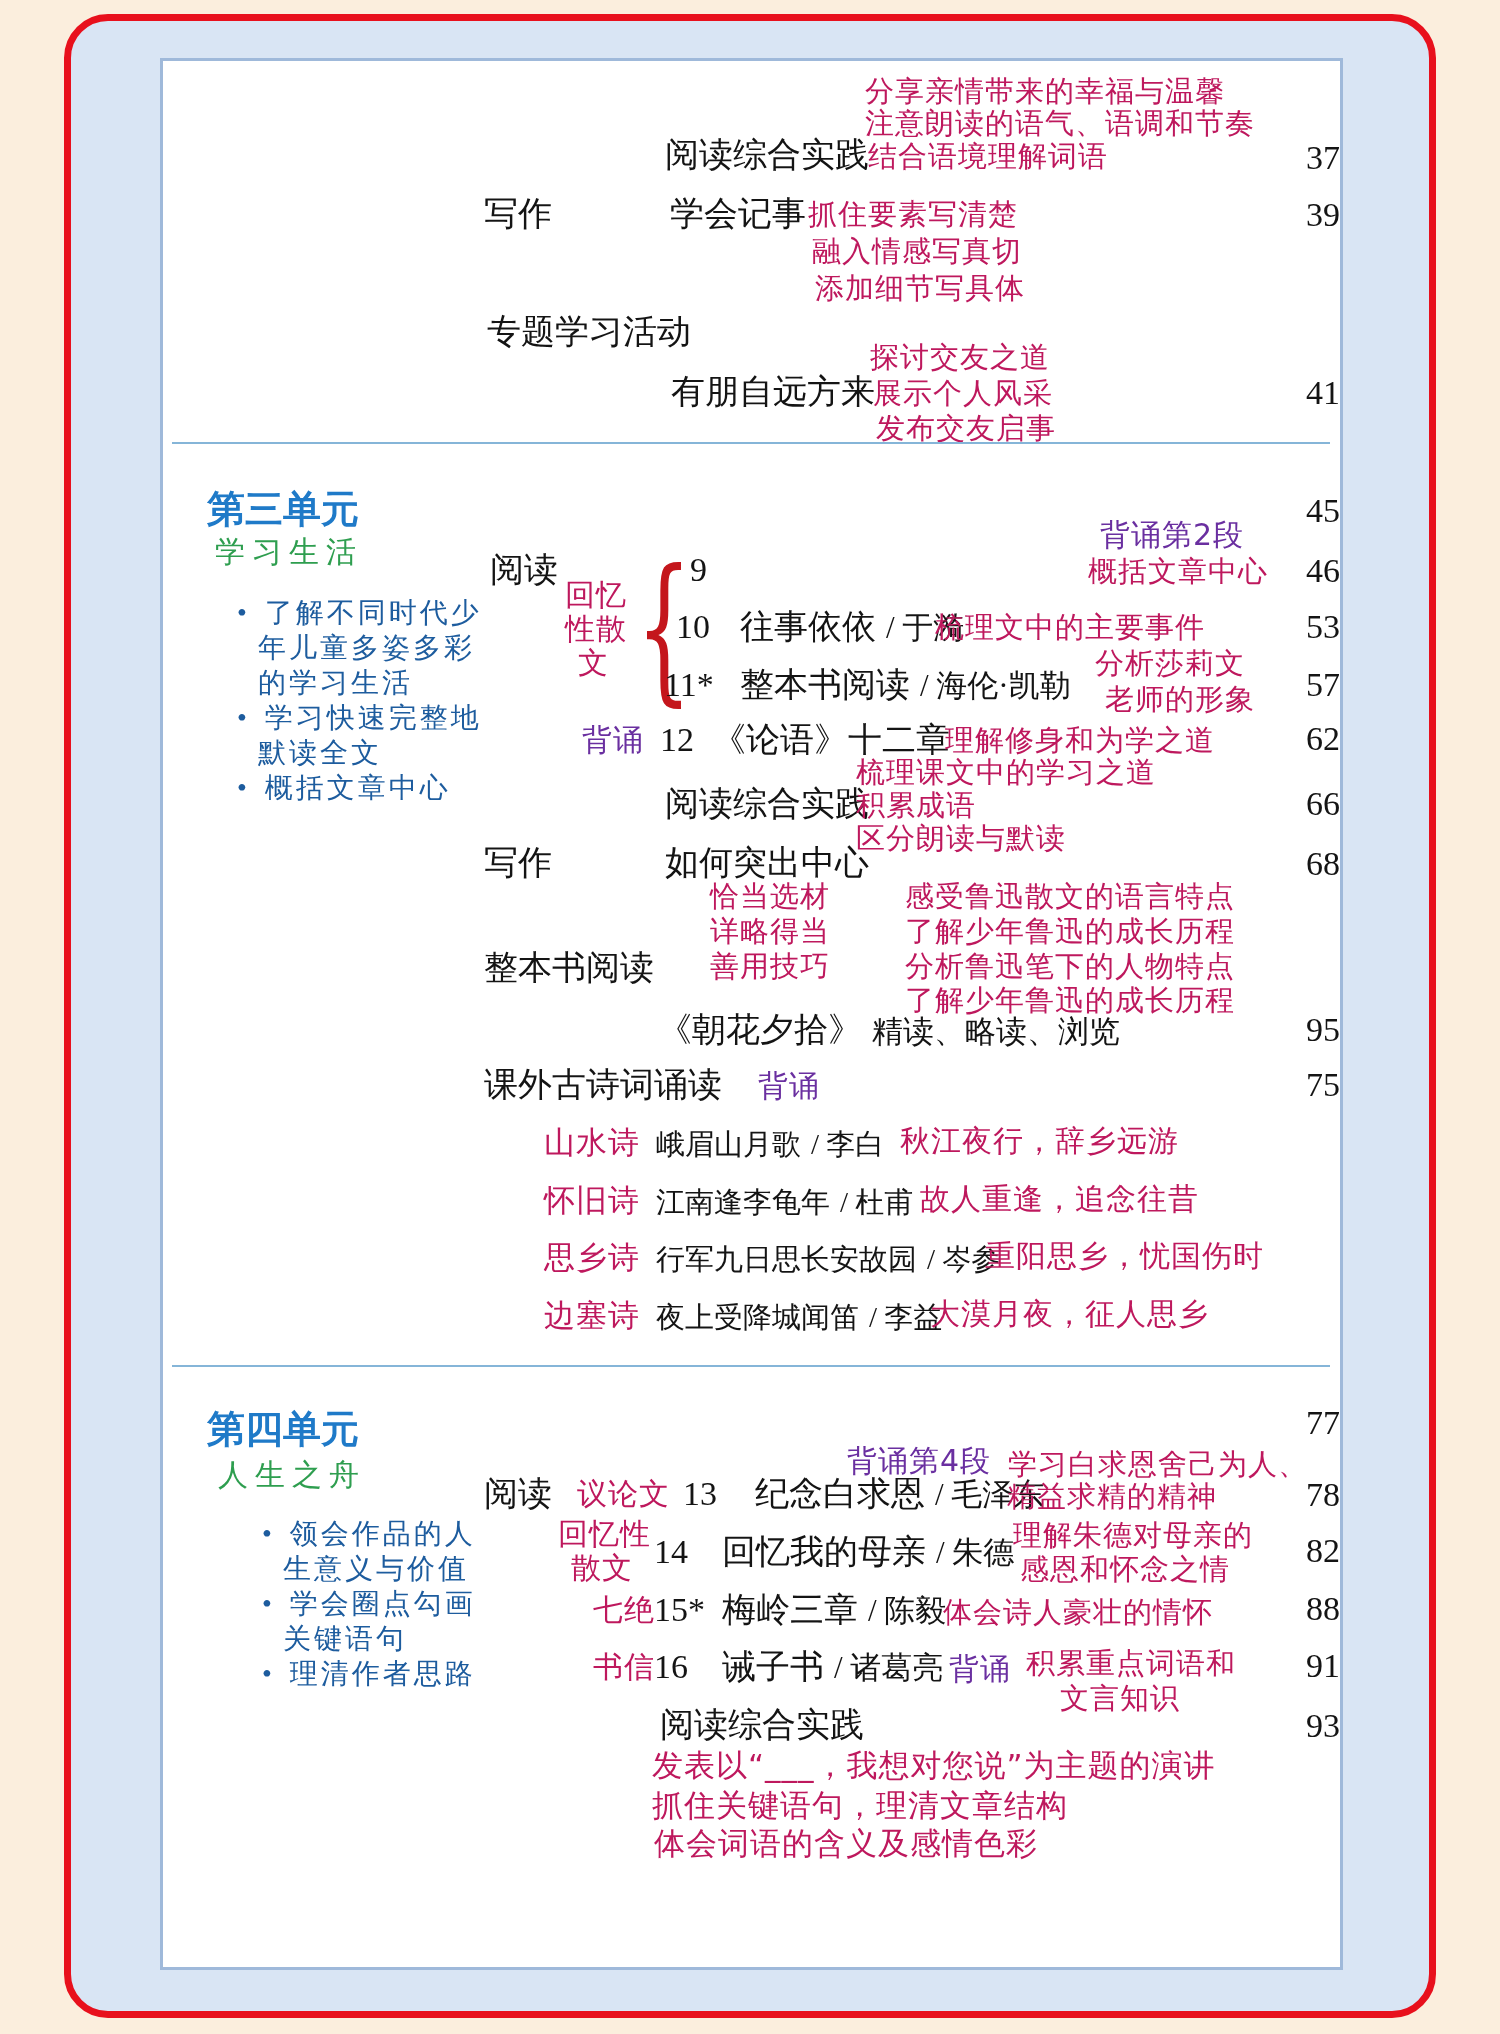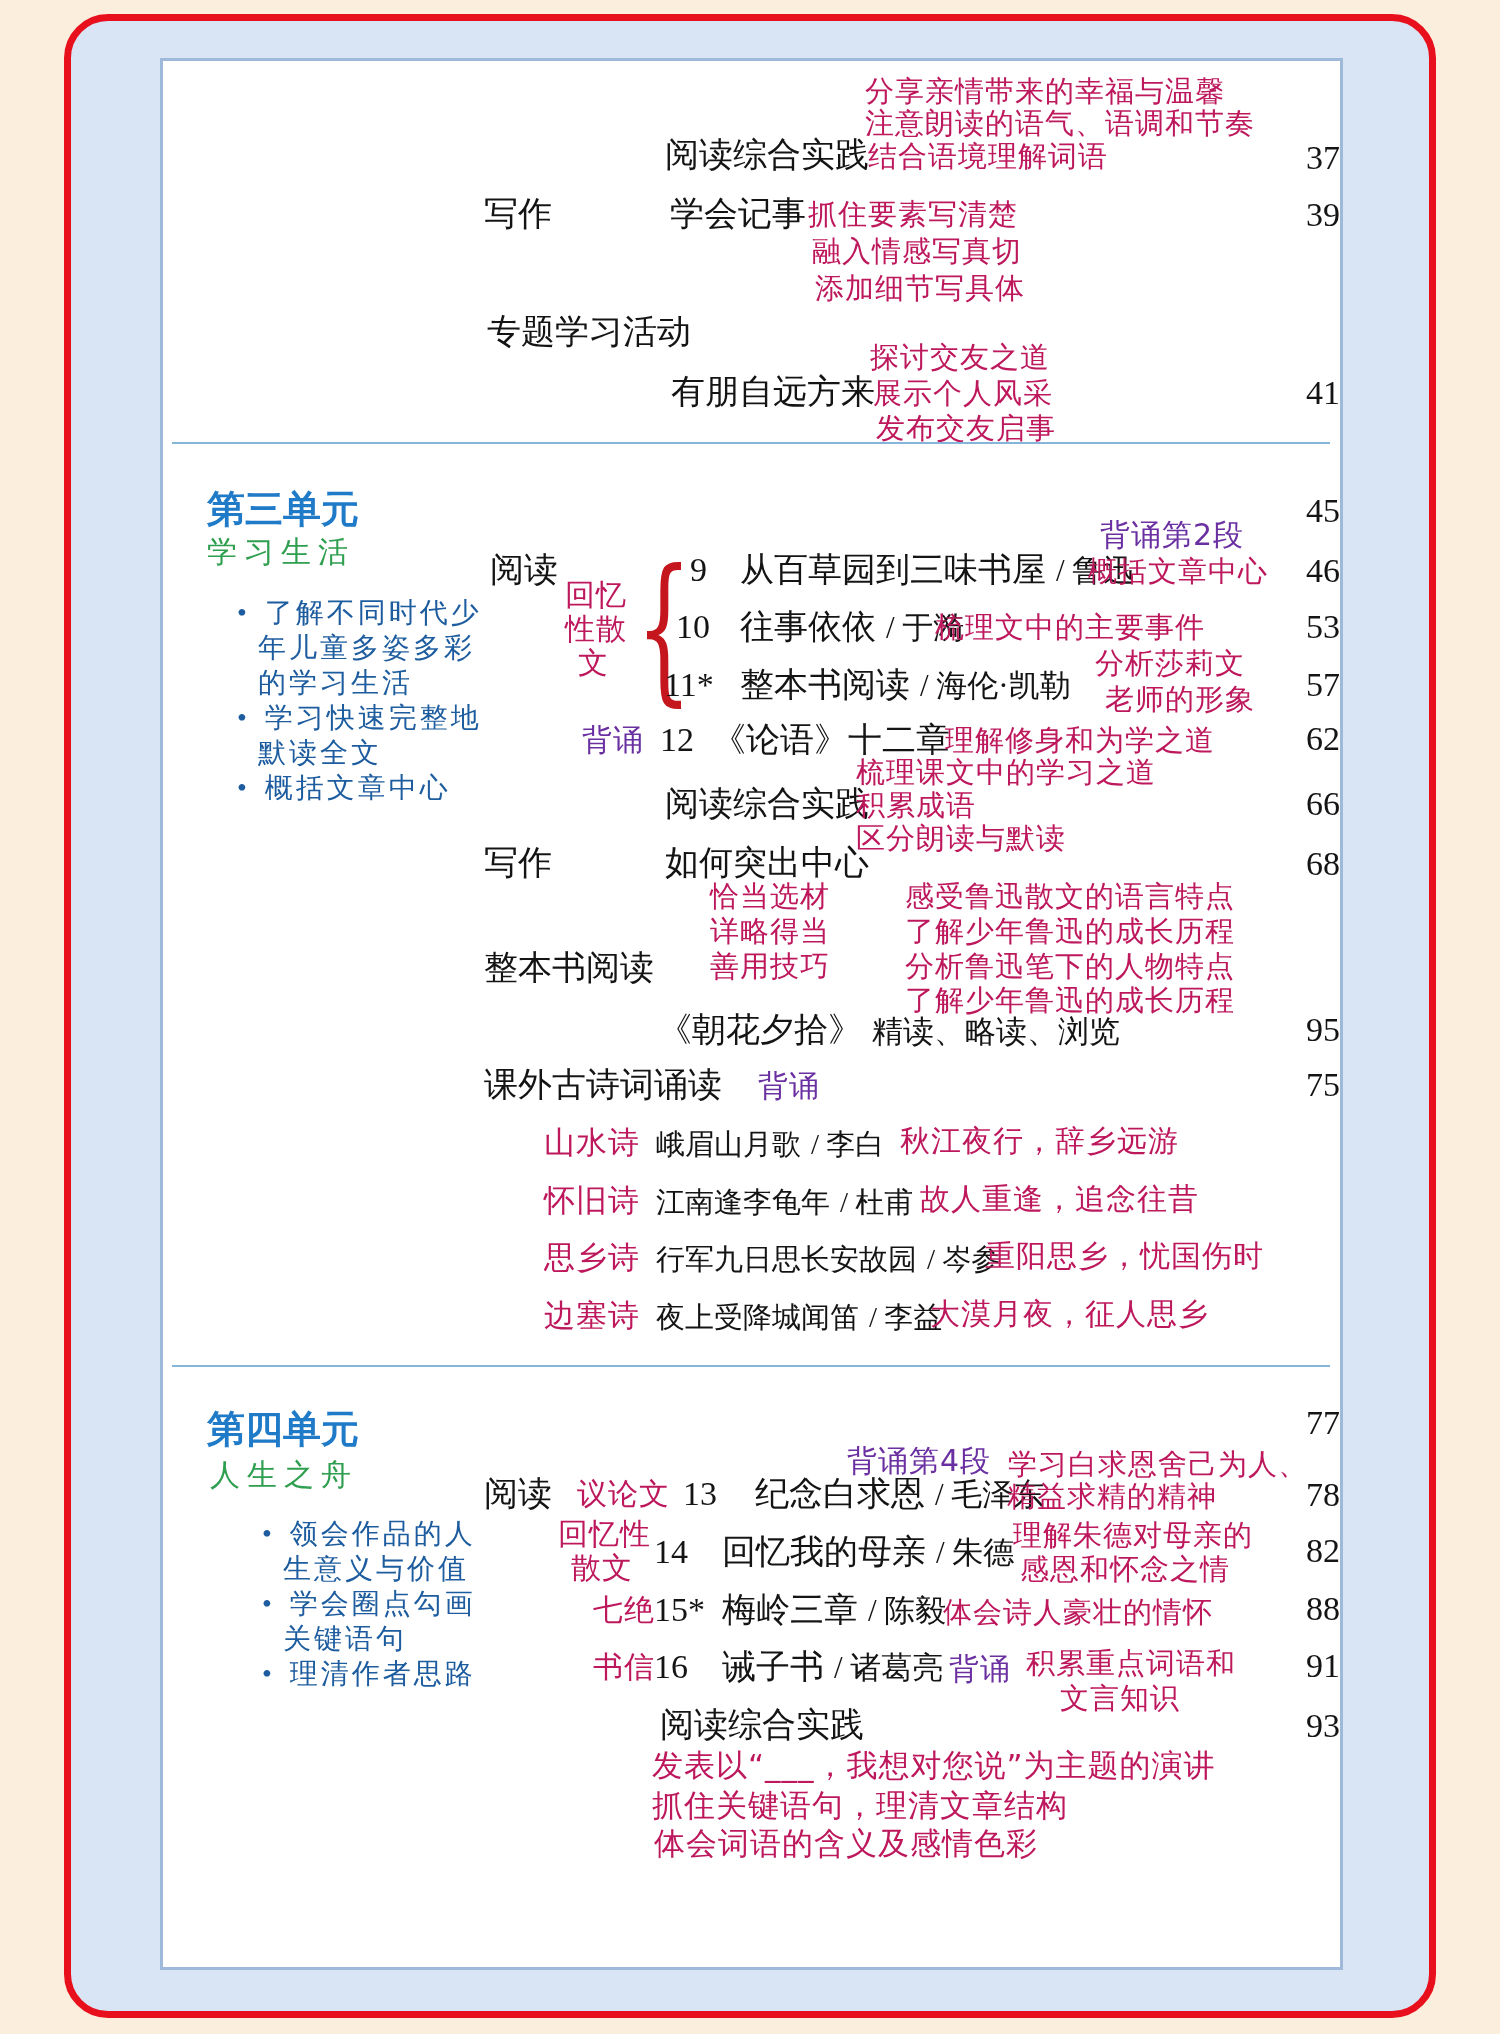--- a/index.html
+++ b/index.html
@@ -8,21 +8,21 @@
   .frame{position:absolute;left:64px;top:14px;width:1358px;height:1990px;
          border:7px solid #e8101c;border-radius:44px;background:#d9e5f4;}
   .panel{position:absolute;left:160px;top:58px;width:1183px;height:1912px;
          background:#ffffff;border:3px solid #9fb9da;box-sizing:border-box;}
   .abs{position:absolute;white-space:nowrap;line-height:1.15;}
   .row{display:flex;align-items:baseline;gap:10px;}
   .serif{font-family:"Liberation Serif",serif;color:#141414;}
   .hand{font-family:"DejaVu Sans",sans-serif;letter-spacing:1px;}
   .red{color:#be185d;}
   .purple{color:#6a2fa0;}
-  .green{color:#2e9e4f;letter-spacing:7px;}
+  .green{color:#2e9e4f;letter-spacing:7px;margin-left:8px;}
   .goal{color:#1d5c9e;letter-spacing:3px;}
   .bluehead{color:#1f7ac8;font-family:"DejaVu Sans",sans-serif;font-weight:bold;}
   .bluepage{color:#2b9bd8;}
   .t28{font-size:28px;} .t29{font-size:29px;} .t30{font-size:30px;}
   .t31{font-size:31px;} .t34{font-size:34px;} .t38{font-size:38px;}
   .author{font-size:31px;}
   .pagenum{position:absolute;left:1268px;width:72px;text-align:right;
            font-family:"Liberation Serif",serif;font-size:34px;color:#141414;}
   .divider{position:absolute;left:172px;width:1158px;height:2px;background:#85b5d8;}
   .brace{position:absolute;color:#c4161c;font-family:"DejaVu Serif",serif;
@@ -81,24 +81,20 @@
 
   <div class="abs serif t34" style="left:490px;top:550px">阅读</div>
   <div class="abs hand red t30" style="left:565px;top:578px">回忆</div>
   <div class="abs hand red t30" style="left:565px;top:612px">性散</div>
   <div class="abs hand red t30" style="left:578px;top:646px">文</div>
   <div class="brace" style="left:636px;top:548px">{</div>
 
   <div class="abs hand purple t30" style="left:1100px;top:518px">背诵第2段</div>
 
   <div class="abs serif t34" style="left:690px;top:550px">9</div>
-  <div class="abs row" style="left:740px;top:550px">
-    <span class="serif t34">从百草园到三味书屋</span>
-    <span class="serif author">/ 鲁迅</span>
-  </div>
   <div class="abs hand red t29" style="left:1088px;top:555px">概括文章中心</div>
   <div class="pagenum" style="top:552px">46</div>
 
   <div class="abs serif t34" style="left:676px;top:607px">10</div>
   <div class="abs row" style="left:740px;top:607px">
     <span class="serif t34">往事依依</span>
     <span class="serif author">/ 于漪</span>
   </div>
   <div class="abs hand red t29" style="left:935px;top:611px">梳理文中的主要事件</div>
   <div class="pagenum" style="top:608px">53</div>

